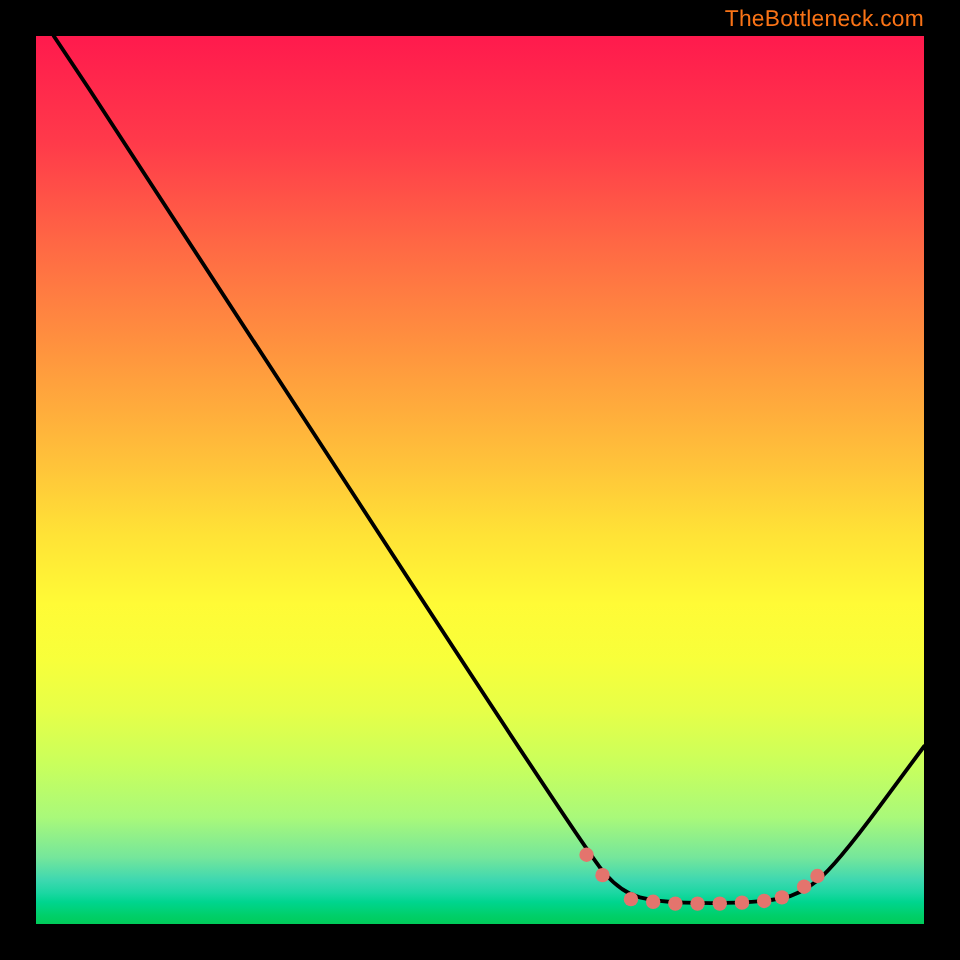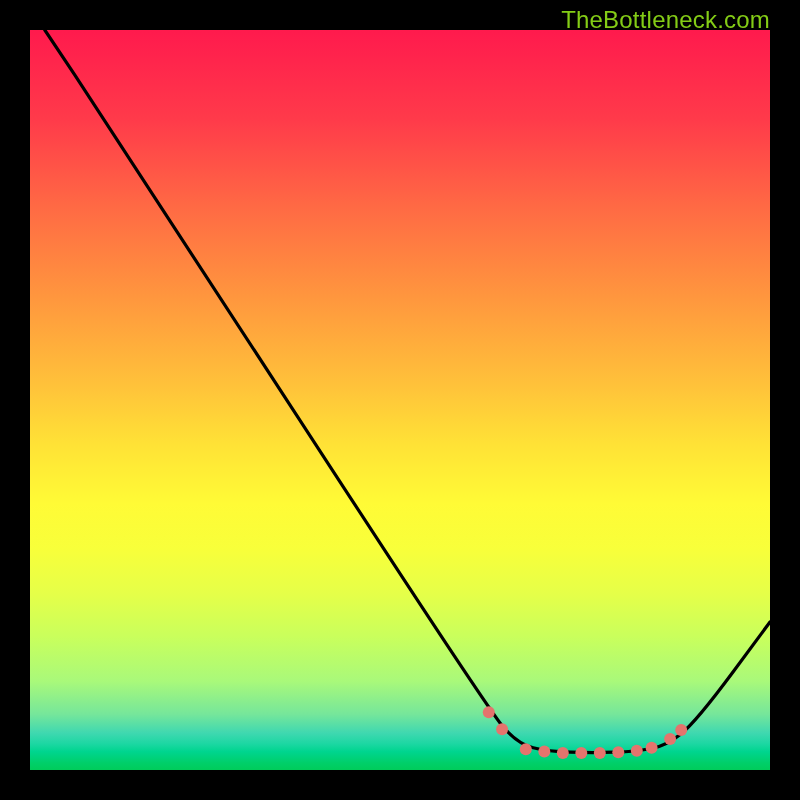--- a/index.html
+++ b/index.html
@@ -49,22 +49,22 @@
     position: absolute;
     left: 0;
     top: 0;
     width: 740px;
     height: 740px;
   }
   .watermark {
     position: absolute;
     top: 6px;
     right: 30px;
-    color: #84cc16;
-    font-size: 24px;
+    color: #f97316;
+    font-size: 19px;
     font-weight: 400;
     letter-spacing: 0.2px;
     user-select: none;
   }
 </style>
 </head>
 <body>
 
 <div class="outer">
   <div class="watermark">TheBottleneck.com</div>

